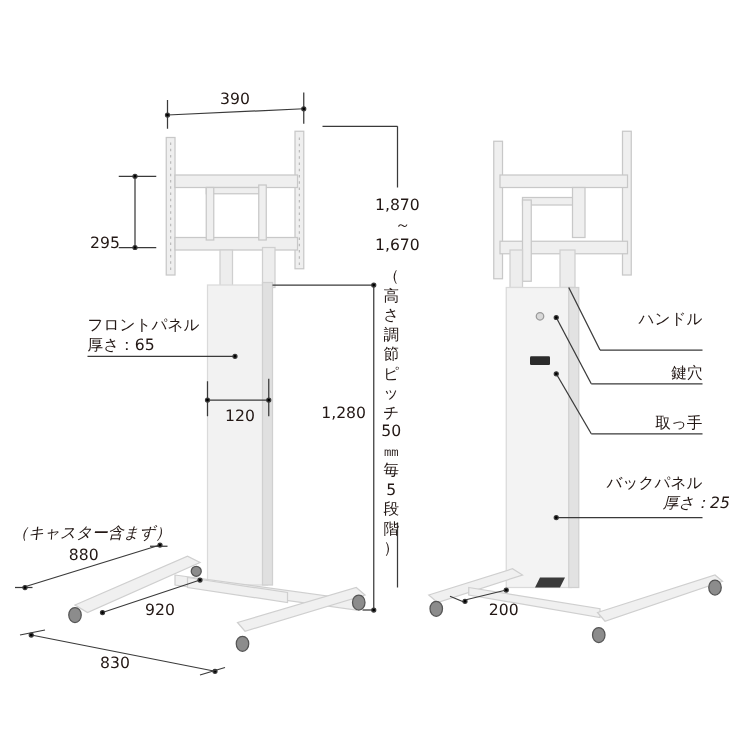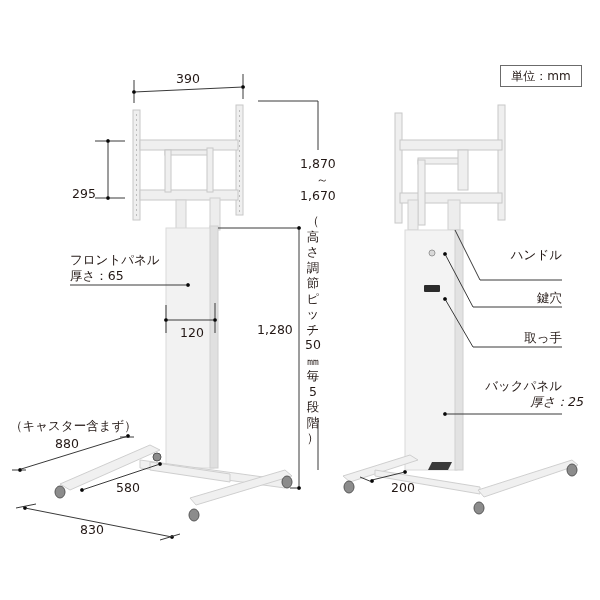--- a/index.html
+++ b/index.html
@@ -15,21 +15,20 @@
               line-height: 20px; text-align: center; }
   .vtext { position: absolute; left: 303px; top: 213px; width: 20px; font-size: 12.5px;
            line-height: 15.5px; text-align: center; }
   .vtext span { display: block; }
 </style>
 </head>
 <body>
 
 <div class="canvas">
 
-  <div class="unit-box">単位：mm</div>
 
   <svg width="600" height="600">
 
     <g stroke="#c8c8c8" stroke-width="1" fill="#efefef">
       <rect x="133" y="110" width="7" height="110"></rect>
       <rect x="236" y="105" width="7" height="110"></rect>
       <rect x="140" y="140" width="98" height="10"></rect>
       <rect x="140" y="190" width="98" height="10"></rect>
       <rect x="165" y="150" width="46" height="5"></rect>
       <rect x="165" y="150" width="6" height="42"></rect>
@@ -197,23 +196,23 @@
     <span>階</span>
     <span>）</span>
   </div>
 
   <div class="lbl num" style="left:257px; top:322px;">1,280</div>
   <div class="lbl num" style="left:180px; top:325px;">120</div>
 
   <div class="lbl" style="left:70px; top:252px;">フロントパネル</div>
   <div class="lbl" style="left:70px; top:268px;">厚さ：65</div>
 
-  <div class="lbl" style="left:10px; top:418px;">（キャスター含まず）</div>
+  <div class="lbl" style="left:10px; top:418px;font-style:italic;">（キャスター含まず）</div>
   <div class="lbl num" style="left:55px; top:436px;">880</div>
-  <div class="lbl num" style="left:116px; top:480px;">580</div>
+  <div class="lbl num" style="left:116px; top:480px;">920</div>
   <div class="lbl num" style="left:80px; top:522px;">830</div>
 
   <div class="lbl right" style="left:480px; top:247px; width:82px;">ハンドル</div>
   <div class="lbl right" style="left:480px; top:290px; width:82px;">鍵穴</div>
   <div class="lbl right" style="left:480px; top:330px; width:82px;">取っ手</div>
   <div class="lbl right" style="left:470px; top:378px; width:92px;">バックパネル</div>
   <div class="lbl right" style="left:492px; top:394px; width:92px;font-style:italic;">厚さ：25</div>
   <div class="lbl num" style="left:391px; top:480px;">200</div>
 
 </div>

